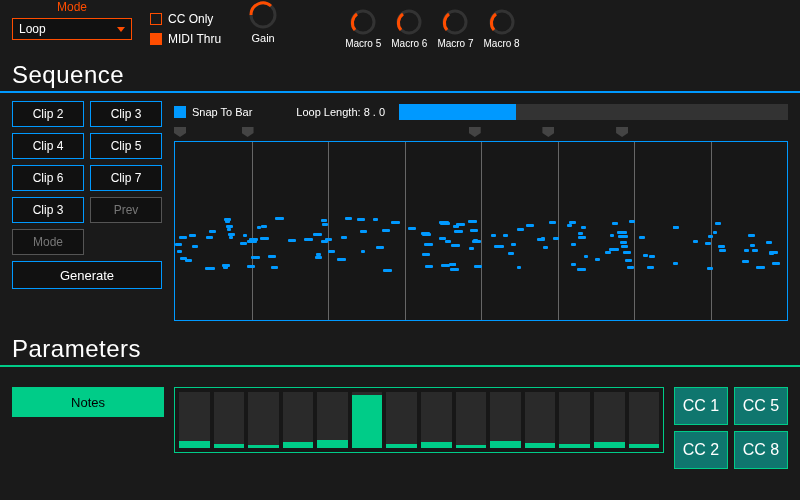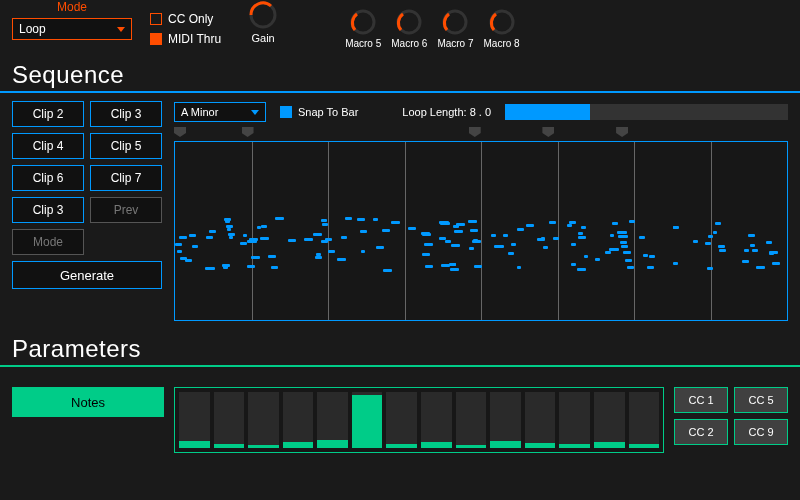--- a/index.html
+++ b/index.html
@@ -62,21 +62,21 @@
   .params-row { display: flex; gap: 10px; padding: 12px 12px; align-items: flex-start; }
   .param-btn-col { width: 152px; display: flex; flex-direction: column; gap: 6px; }
   .param-btn { height: 30px; border: 1px solid #00cc88; background: #111; color: #fff; display: flex; align-items: center; justify-content: center; font-size: 13px; cursor: pointer; }
   .param-btn.active { background: #00cc88; color: #000; }
 
   .bar-area { flex: 1; height: 66px; border: 1px solid #00cc88; background: #171717; position: relative; display: flex; align-items: flex-end; padding: 4px; gap: 4px; }
   .bar-slot { flex: 1; background: #2a2a2a; height: 100%; position: relative; }
   .bar-fill { position: absolute; left: 0; right: 0; bottom: 0; background: #00cc88; }
 
   .cc-grid { display: grid; grid-template-columns: 54px 54px; gap: 6px; }
-  .cc-btn { height: 26px; border: 1px solid #00cc88; background: #404040; color: #fff; display: flex; align-items: center; justify-content: center; font-size: 11px; cursor: pointer; }
+  .cc-btn { height: 38px; border: 1px solid #00cc88; background: #0f766e; color: #fff; display: flex; align-items: center; justify-content: center; font-size: 16px; cursor: pointer; }
 </style>
 </head>
 <body>
 
 <div class="topbar">
   <div class="mode-block">
     <div class="mode-label">Mode</div>
     <div class="mode-select">
       <span>Loop</span>
       <span class="tri-down"></span>
@@ -146,24 +146,20 @@
         <div class="clip-btn">Clip 6</div>
         <div class="clip-btn">Clip 7</div>
         <div class="clip-btn">Clip 3</div>
         <div class="clip-btn disabled">Prev</div>
         <div class="clip-btn disabled">Mode</div>
         <div class="wide-btn">Generate</div>
       </div>
   </div>
   <div class="seq-main">
     <div class="seq-controls">
-      <div class="scale-select">
-        <span>A Minor</span>
-        <span class="tri-down-blue"></span>
-      </div>
       <div style="display:flex;align-items:center;gap:6px">
         <div class="snap-chk"></div>
         <span class="snap-label">Snap To Bar</span>
       </div>
       <span class="loop-label">Loop Length: 8 . 0</span>
       <div class="loop-bar">
         <div class="loop-fill" id="loop-fill" style="width: 30%;"></div>
       </div>
     </div>
     <div class="marker-row" id="marker-row">
@@ -373,15 +369,15 @@
         <div class="bar-fill" style="height: 11%;"></div>
       </div>
       <div class="bar-slot">
         <div class="bar-fill" style="height: 8%;"></div>
       </div>
     </div>
   <div class="cc-grid" id="cc-grid">
       <div class="cc-btn">CC 1</div>
       <div class="cc-btn">CC 5</div>
       <div class="cc-btn">CC 2</div>
-      <div class="cc-btn">CC 9</div>
+      <div class="cc-btn">CC 8</div>
     </div>
 </div>
 
 </body></html>

